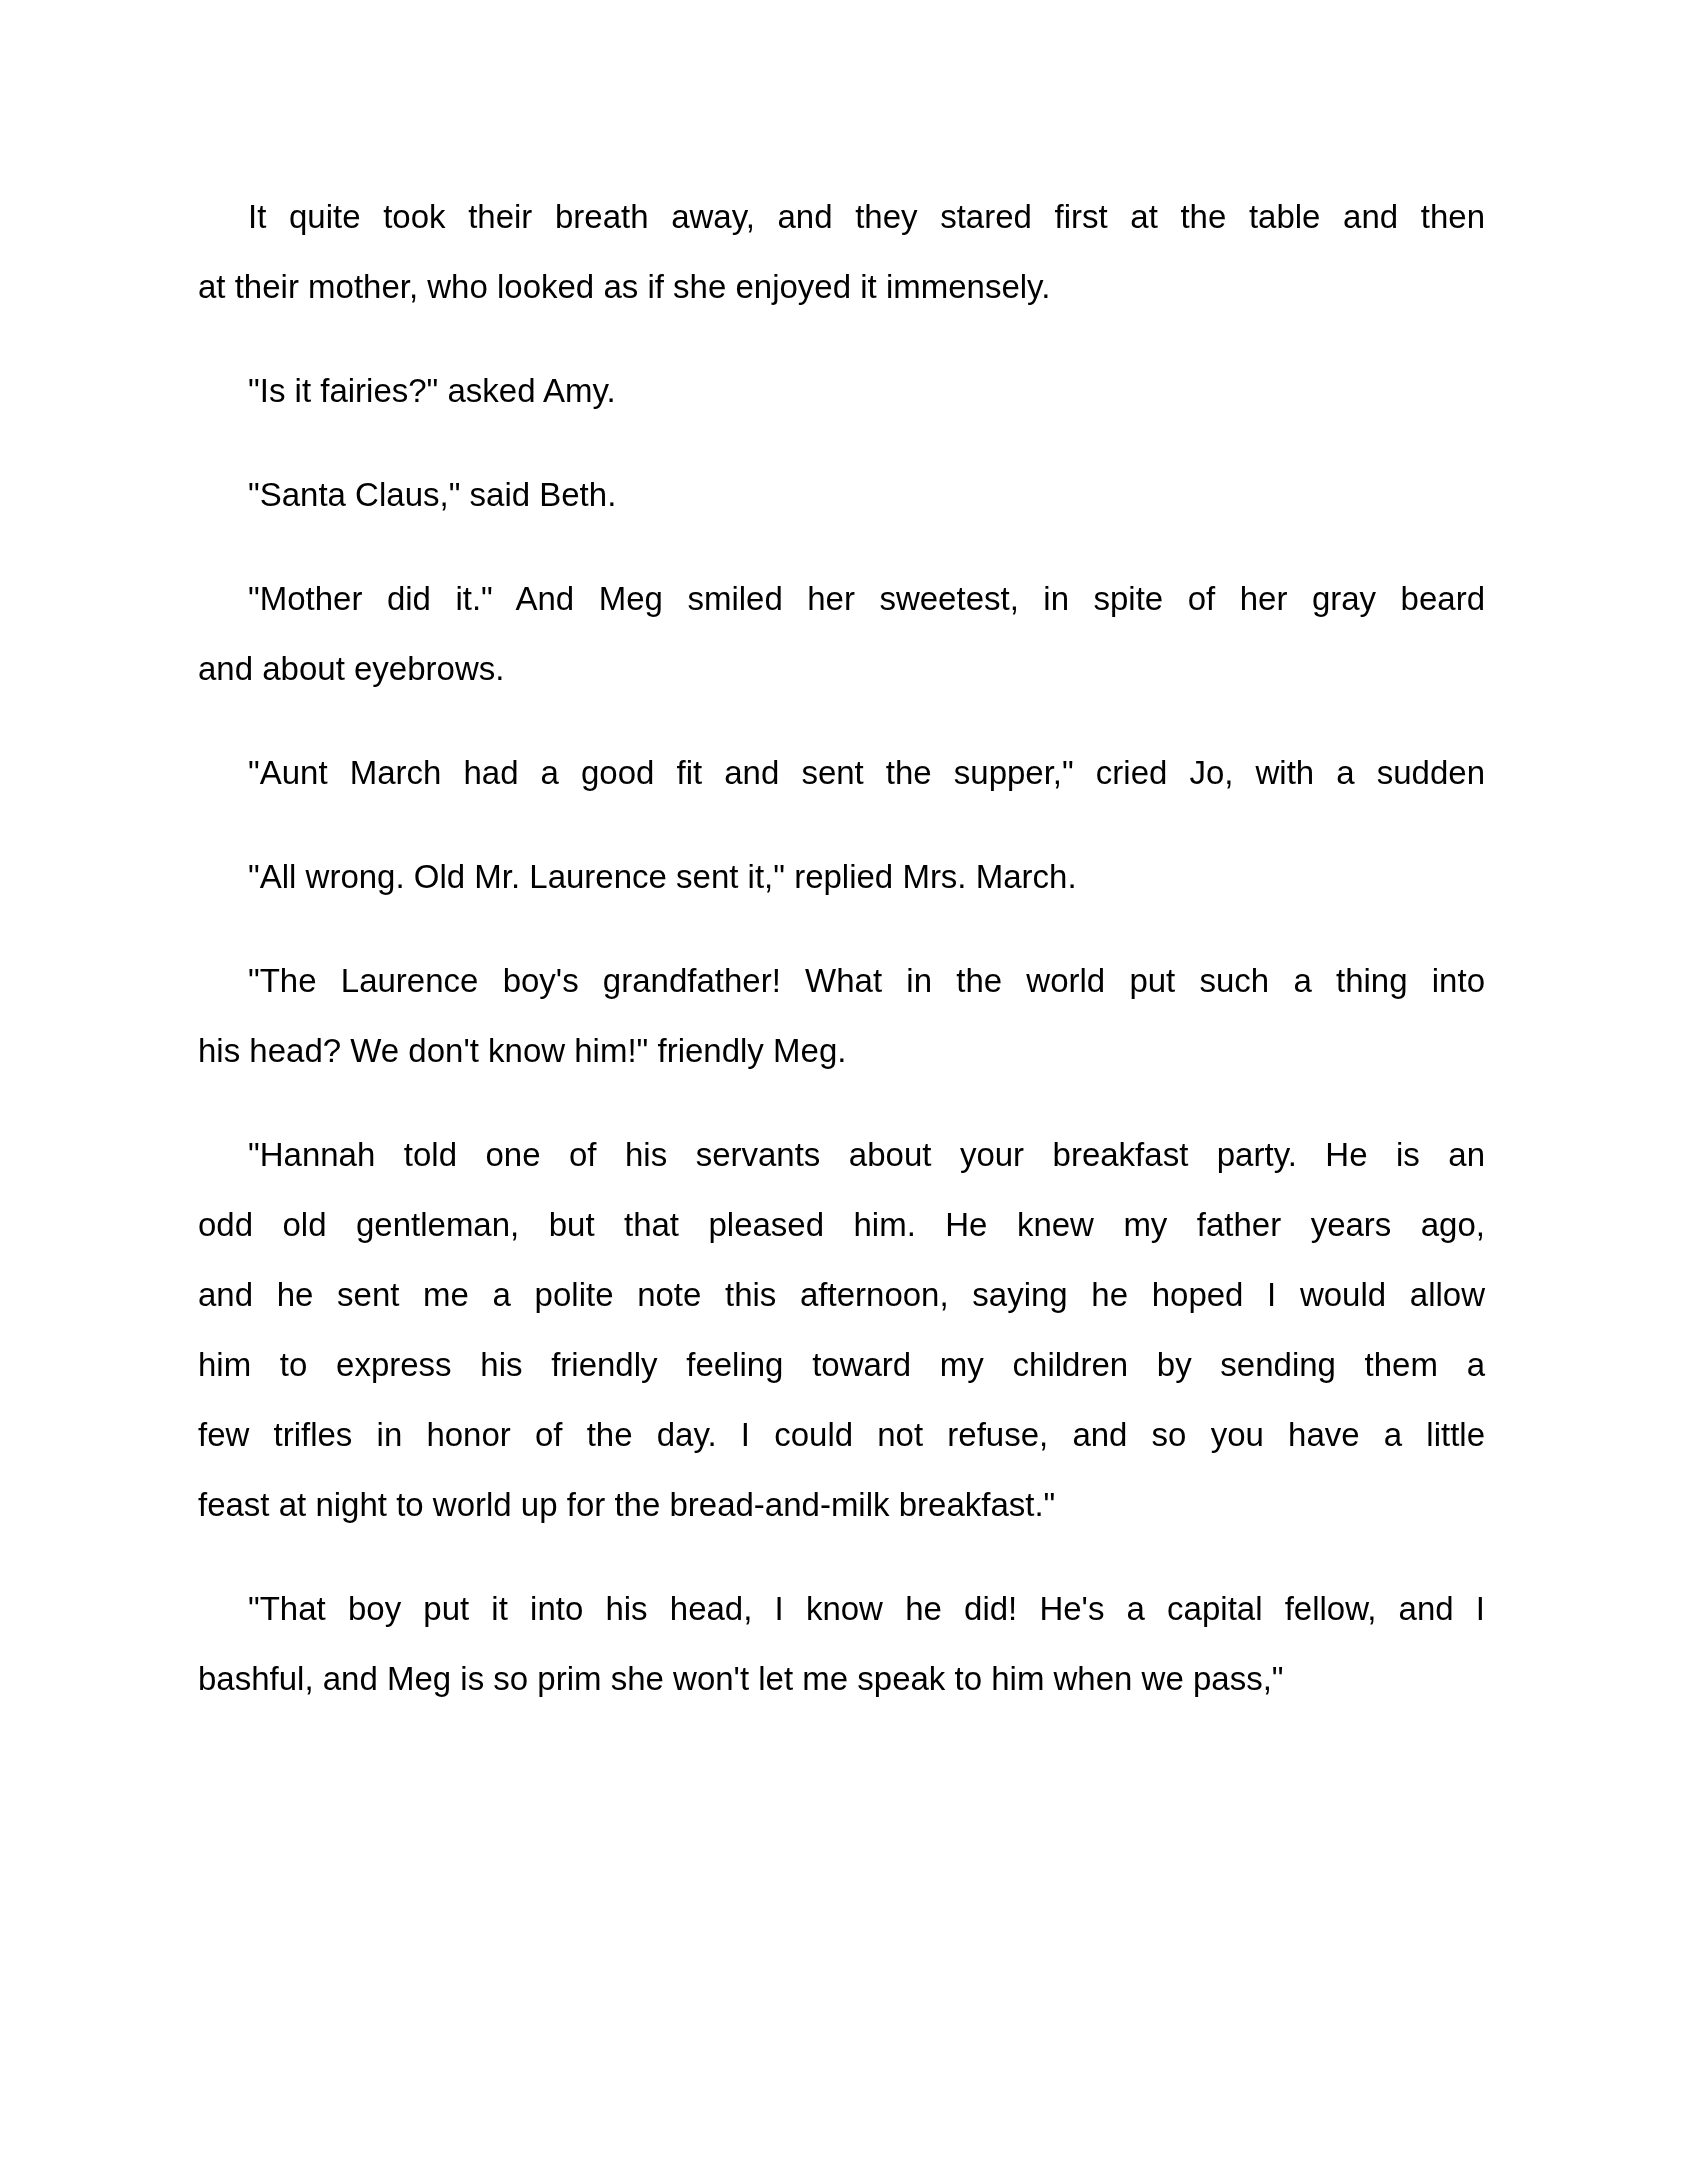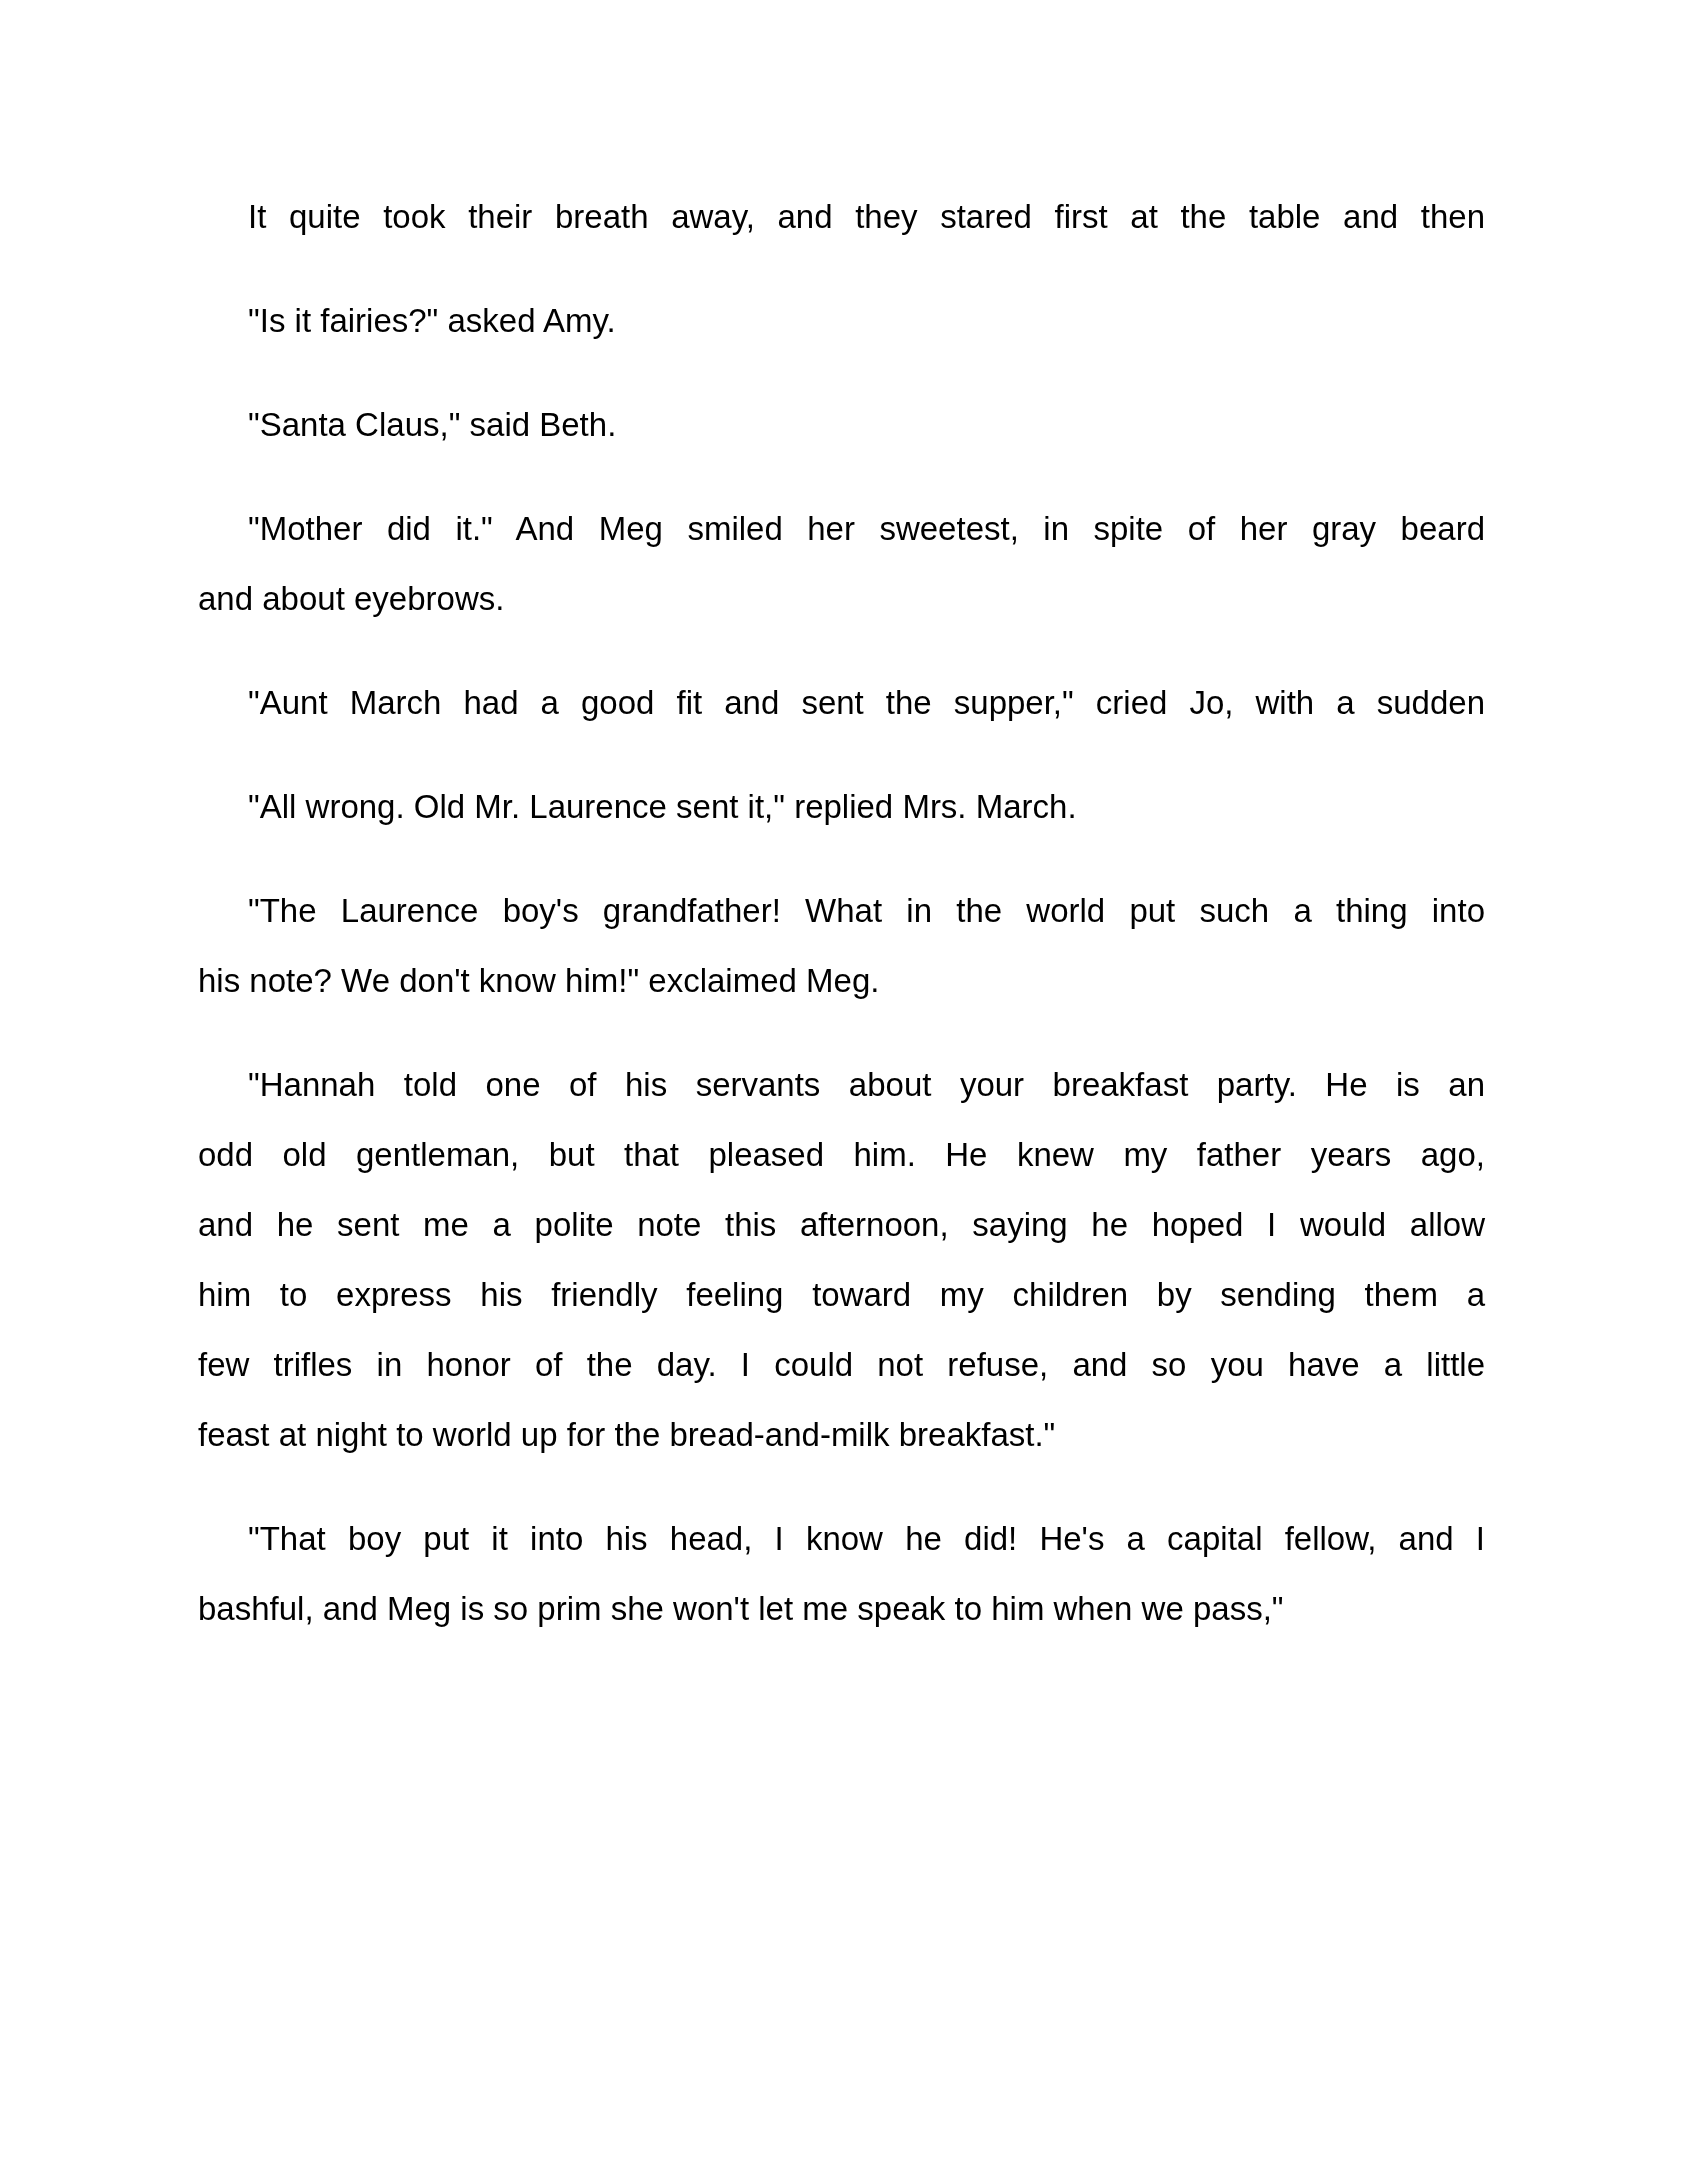--- a/index.html
+++ b/index.html
@@ -41,40 +41,41 @@
     text-align-last: left;
   }
 </style>
 </head>
 <body>
 
 <div class="page">
   <div class="content">
       <div class="paragraph">
         <div class="line first-line">It quite took their breath away, and they stared first at the table and then</div>
+        <div class="line last-line">at their mother, who looked as if she enjoyed it immensely.</div>
       </div>
       <div class="paragraph">
         <div class="line first-line last-line">"Is it fairies?" asked Amy.</div>
       </div>
       <div class="paragraph">
         <div class="line first-line last-line">"Santa Claus," said Beth.</div>
       </div>
       <div class="paragraph">
         <div class="line first-line">"Mother did it." And Meg smiled her sweetest, in spite of her gray beard</div>
         <div class="line last-line">and about eyebrows.</div>
       </div>
       <div class="paragraph">
         <div class="line first-line">"Aunt March had a good fit and sent the supper," cried Jo, with a sudden</div>
       </div>
       <div class="paragraph">
         <div class="line first-line last-line">"All wrong. Old Mr. Laurence sent it," replied Mrs. March.</div>
       </div>
       <div class="paragraph">
         <div class="line first-line">"The Laurence boy's grandfather! What in the world put such a thing into</div>
-        <div class="line last-line">his note? We don't know him!" exclaimed Meg.</div>
+        <div class="line last-line">his head? We don't know him!" friendly Meg.</div>
       </div>
       <div class="paragraph">
         <div class="line first-line">"Hannah told one of his servants about your breakfast party. He is an</div>
         <div class="line">odd old gentleman, but that pleased him. He knew my father years ago,</div>
         <div class="line">and he sent me a polite note this afternoon, saying he hoped I would allow</div>
         <div class="line">him to express his friendly feeling toward my children by sending them a</div>
         <div class="line">few trifles in honor of the day. I could not refuse, and so you have a little</div>
         <div class="line last-line">feast at night to world up for the bread-and-milk breakfast."</div>
       </div>
       <div class="paragraph">

